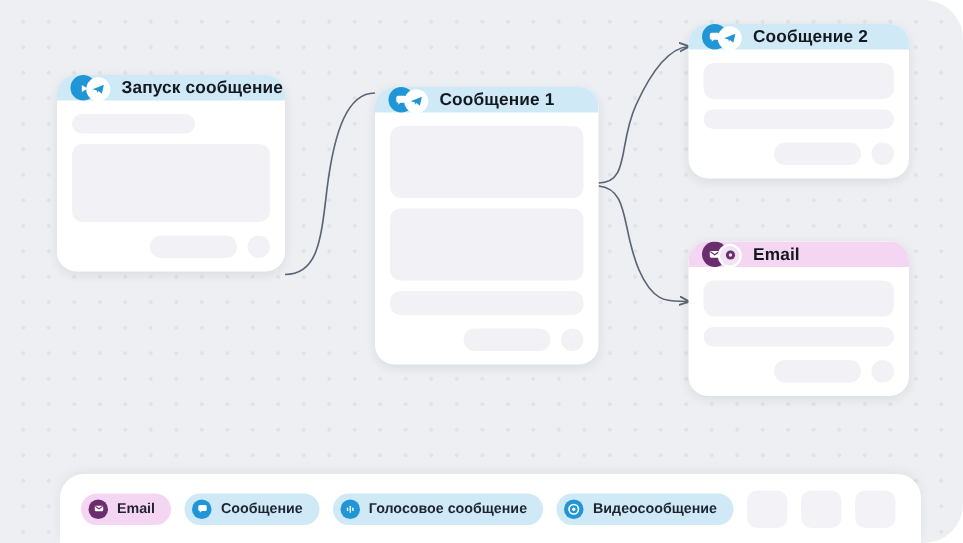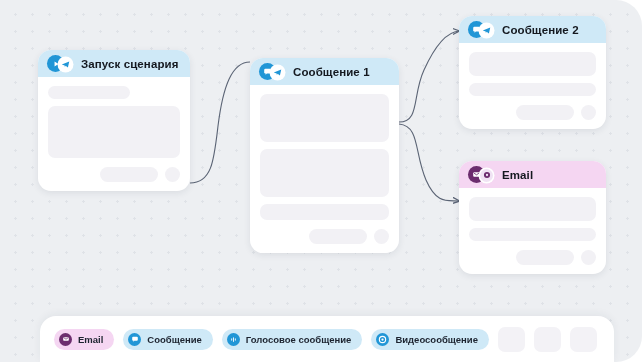--- a/index.html
+++ b/index.html
@@ -21,21 +21,21 @@
   
   .links{position:absolute;left:0;top:0;width:642px;height:362px;pointer-events:none;}
 
   
   .node{
     position:absolute;background:#ffffff;border-radius:13px;
     box-shadow:0 2px 7px rgba(35,45,70,.09);overflow:hidden;
   }
   .node-header{
     display:flex;align-items:center;gap:7px;
-    height:27px;padding:0 10px 0 9px;
+    height:17px;padding:0 10px 0 9px;
   }
   .node-header.tg{background:#cfe9f7;}
   .node-header.mail{background:#f5d6f2;}
   .node-title{
     font-size:11.5px;font-weight:700;color:#14181f;letter-spacing:.1px;
     white-space:nowrap;
   }
   .node-body{padding:9px 10px 9px 10px;}
   .sk{background:#f2f1f5;border-radius:7px;}
   .sk-line{height:13px;}
@@ -103,21 +103,21 @@
           <svg width="8" height="8" viewBox="0 0 10 10">
               <path d="M3.2 2 L8 5 L3.2 8 Z" fill="#ffffff"></path>
             </svg>
         </span>
         <span class="ic-badge">
           <svg width="9" height="9" viewBox="0 0 12 12">
               <path d="M1 6.1 L11 2 L9.2 10 L6.2 7.6 L5.2 9.2 L4.9 7.2 Z" fill="#2196d6"></path>
             </svg>
         </span>
       </span>
-      <span class="node-title">Запуск сценария</span>
+      <span class="node-title">Запуск сообщение</span>
     </div>
     <div class="node-body">
       <div class="sk sk-line" style="width:62%;"></div>
       <div class="sk sk-box" style="height:52px;"></div>
       <div class="node-foot">
         <span class="foot-pill"></span>
         <span class="foot-dot"></span>
       </div>
     </div>
   </div>

